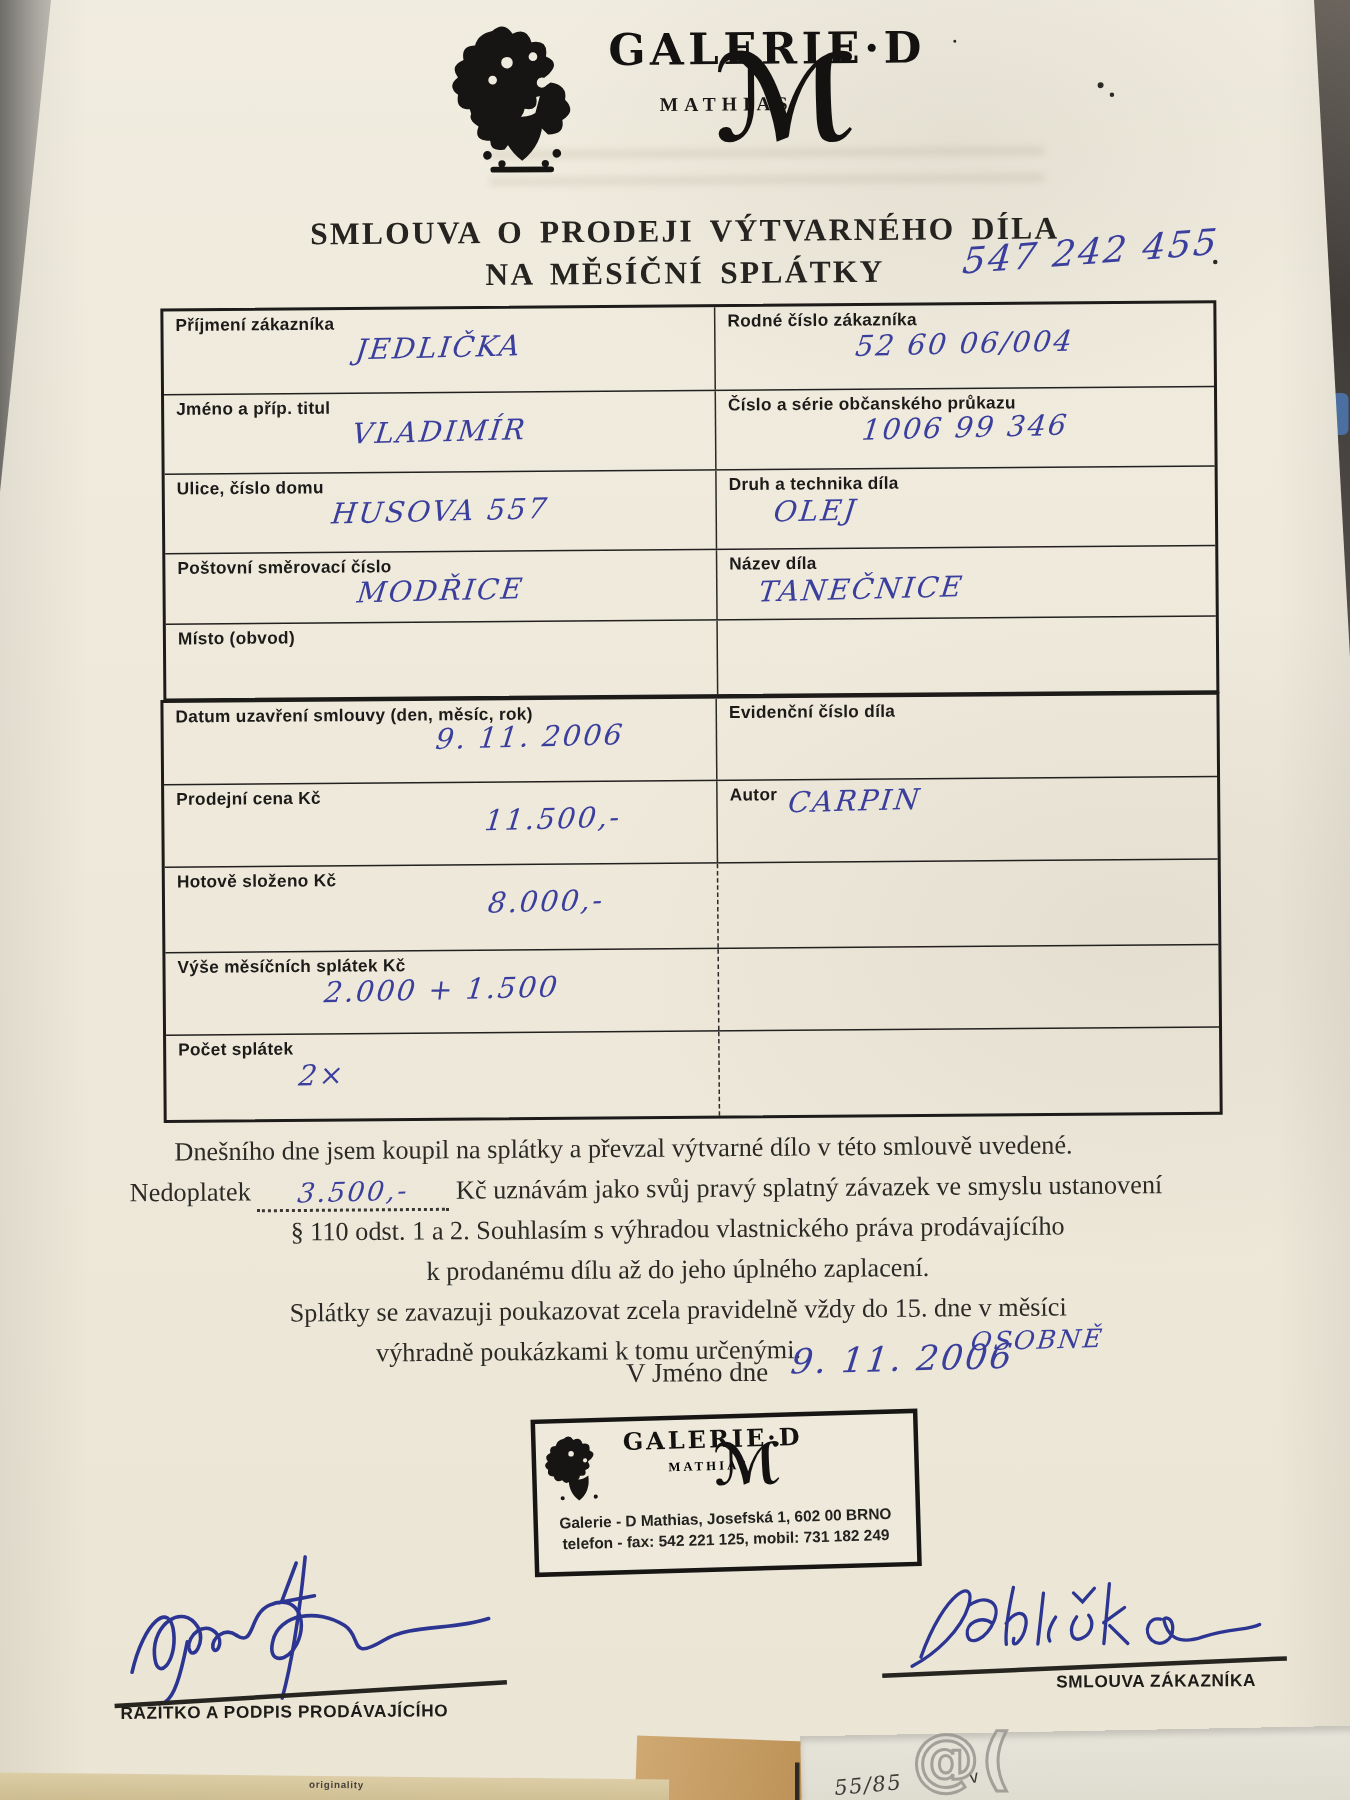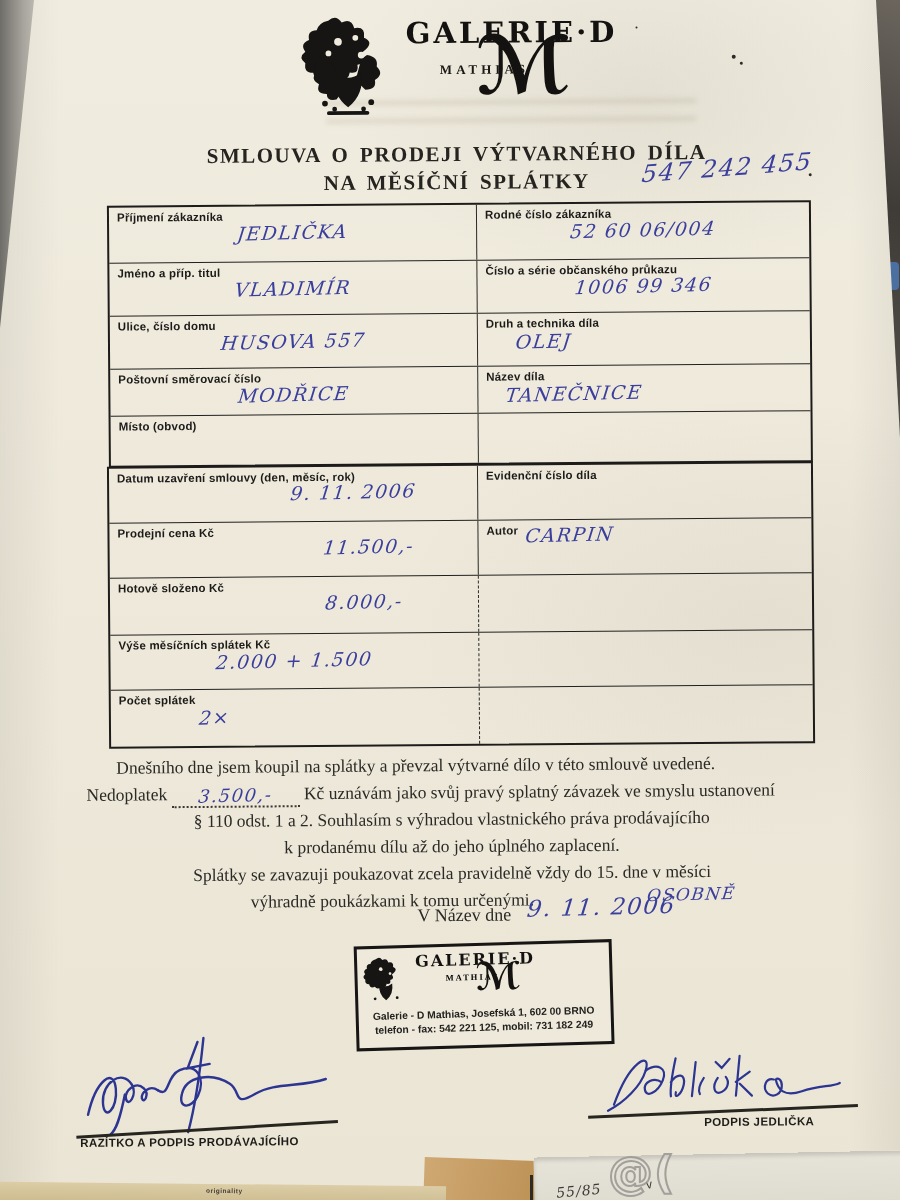--- a/index.html
+++ b/index.html
@@ -261,21 +261,21 @@
           <span>Kč uznávám jako svůj pravý splatný závazek ve smyslu ustanovení</span>
         </div>
         <div class="c">§ 110 odst. 1 a 2. Souhlasím s výhradou vlastnického práva prodávajícího</div>
         <div class="c">k prodanému dílu až do jeho úplného zaplacení.</div>
         <div class="c">Splátky se zavazuji poukazovat zcela pravidelně vždy do 15. dne v měsíci</div>
         <div class="c" style="padding-right:120px;">výhradně poukázkami k tomu určenými.</div>
         <div class="hw note-osobne">OSOBNĚ</div>
       </div>
 
       <div class="place-date">
-        <div class="pd-label">V Název dne</div>
+        <div class="pd-label">V Jméno dne</div>
         <div class="hw pd-value">9. 11. 2006</div>
       </div>
 
       <div class="stamp">
         <svg class="crest" style="left:5px;top:5px;" width="46" height="54" viewBox="0 0 100 110">
           <g fill="#171513">
             <path d="M30 8 q8 -7 14 2 q10 -5 13 6 q12 -2 10 10 q10 4 2 12 l-5 4 q6 10 -4 12 q2 10 -8 8 q-2 10 -12 6 q-8 8 -14 0 q-10 4 -12 -6 q-10 0 -8 -10 q-8 -6 0 -12 q-6 -8 4 -12 q-2 -10 8 -10 q2 -8 12 -10z"></path>
             <path d="M36 62 q14 11 28 0 q3 23 -14 36 q-17 -13 -14 -36z"></path>
             <circle cx="26" cy="94" r="3"></circle>
               <circle cx="74" cy="93" r="3"></circle>
@@ -309,21 +309,21 @@
           <path d="M22 62 C 38 18 60 8 54 28 C 49 44 32 60 16 68"></path>
           <path d="M54 28 C 66 20 76 26 71 38 C 66 50 54 56 53 47 C 52 40 62 34 70 40"></path>
           <path d="M84 16 C 80 34 78 46 79 54 M79 40 C 86 30 94 32 92 42 C 90 52 82 58 84 50"></path>
           <path d="M104 20 L100 54 M112 36 C 108 42 106 48 108 52"></path>
           <path d="M126 36 C 120 44 122 54 130 50 C 136 47 138 40 134 35 M124 20 l6 6 l8 -9"></path>
           <path d="M148 14 L144 54 M144 40 L158 30 M148 42 L160 54"></path>
           <path d="M182 38 C 174 36 170 46 176 52 C 182 57 190 52 190 44 C 190 38 186 36 184 38 C 186 48 192 56 210 50 C 228 44 240 46 248 42"></path>
         </g>
       </svg>
       <div class="sig-line" style="left:584px;top:1112px;width:270px;transform:rotate(-2deg);"></div>
-      <div class="sig-label" style="left:700px;top:1118px;">PODPIS JEDLIČKA</div>
+      <div class="sig-label" style="left:700px;top:1118px;">SMLOUVA ZÁKAZNÍKA</div>
 
     </div>
   </div>
 
   <div class="scrap scrap-brown"></div>
   <div class="scrap scrap-tan">
     <div class="scrap-print">originality</div>
   </div>
   <div class="scrap scrap-white">
     <div class="scrap-note">55/85</div>

